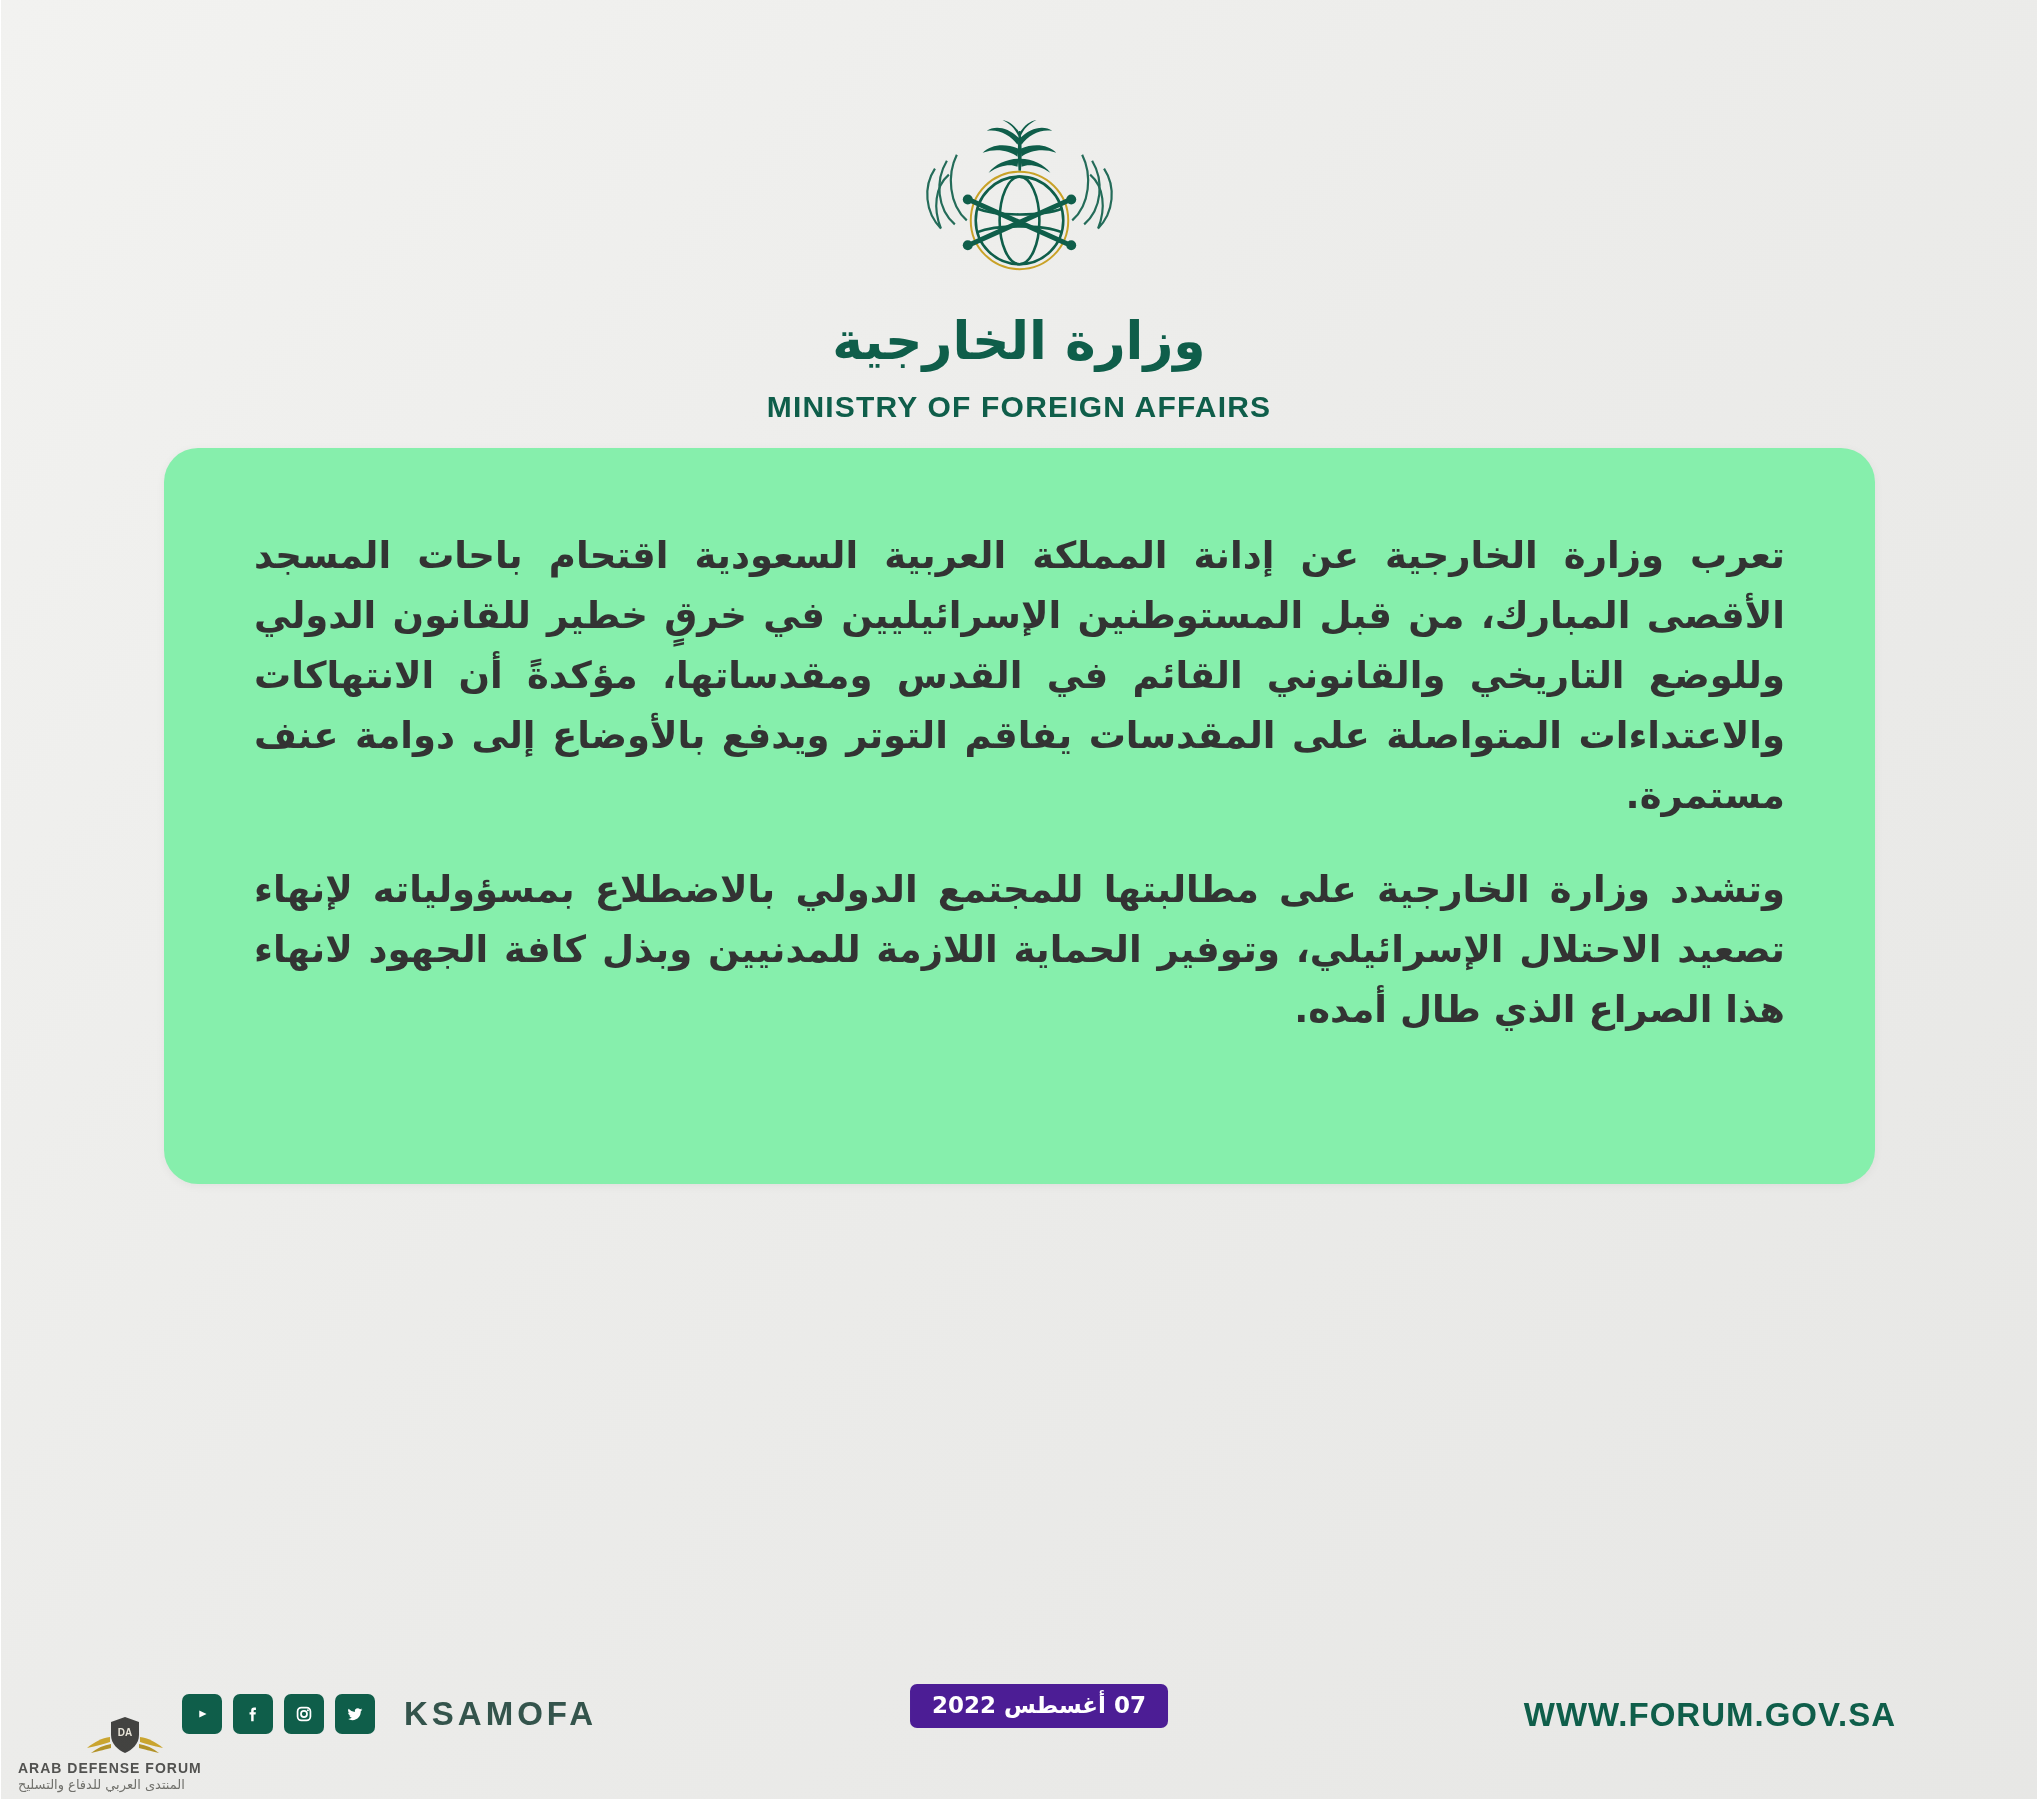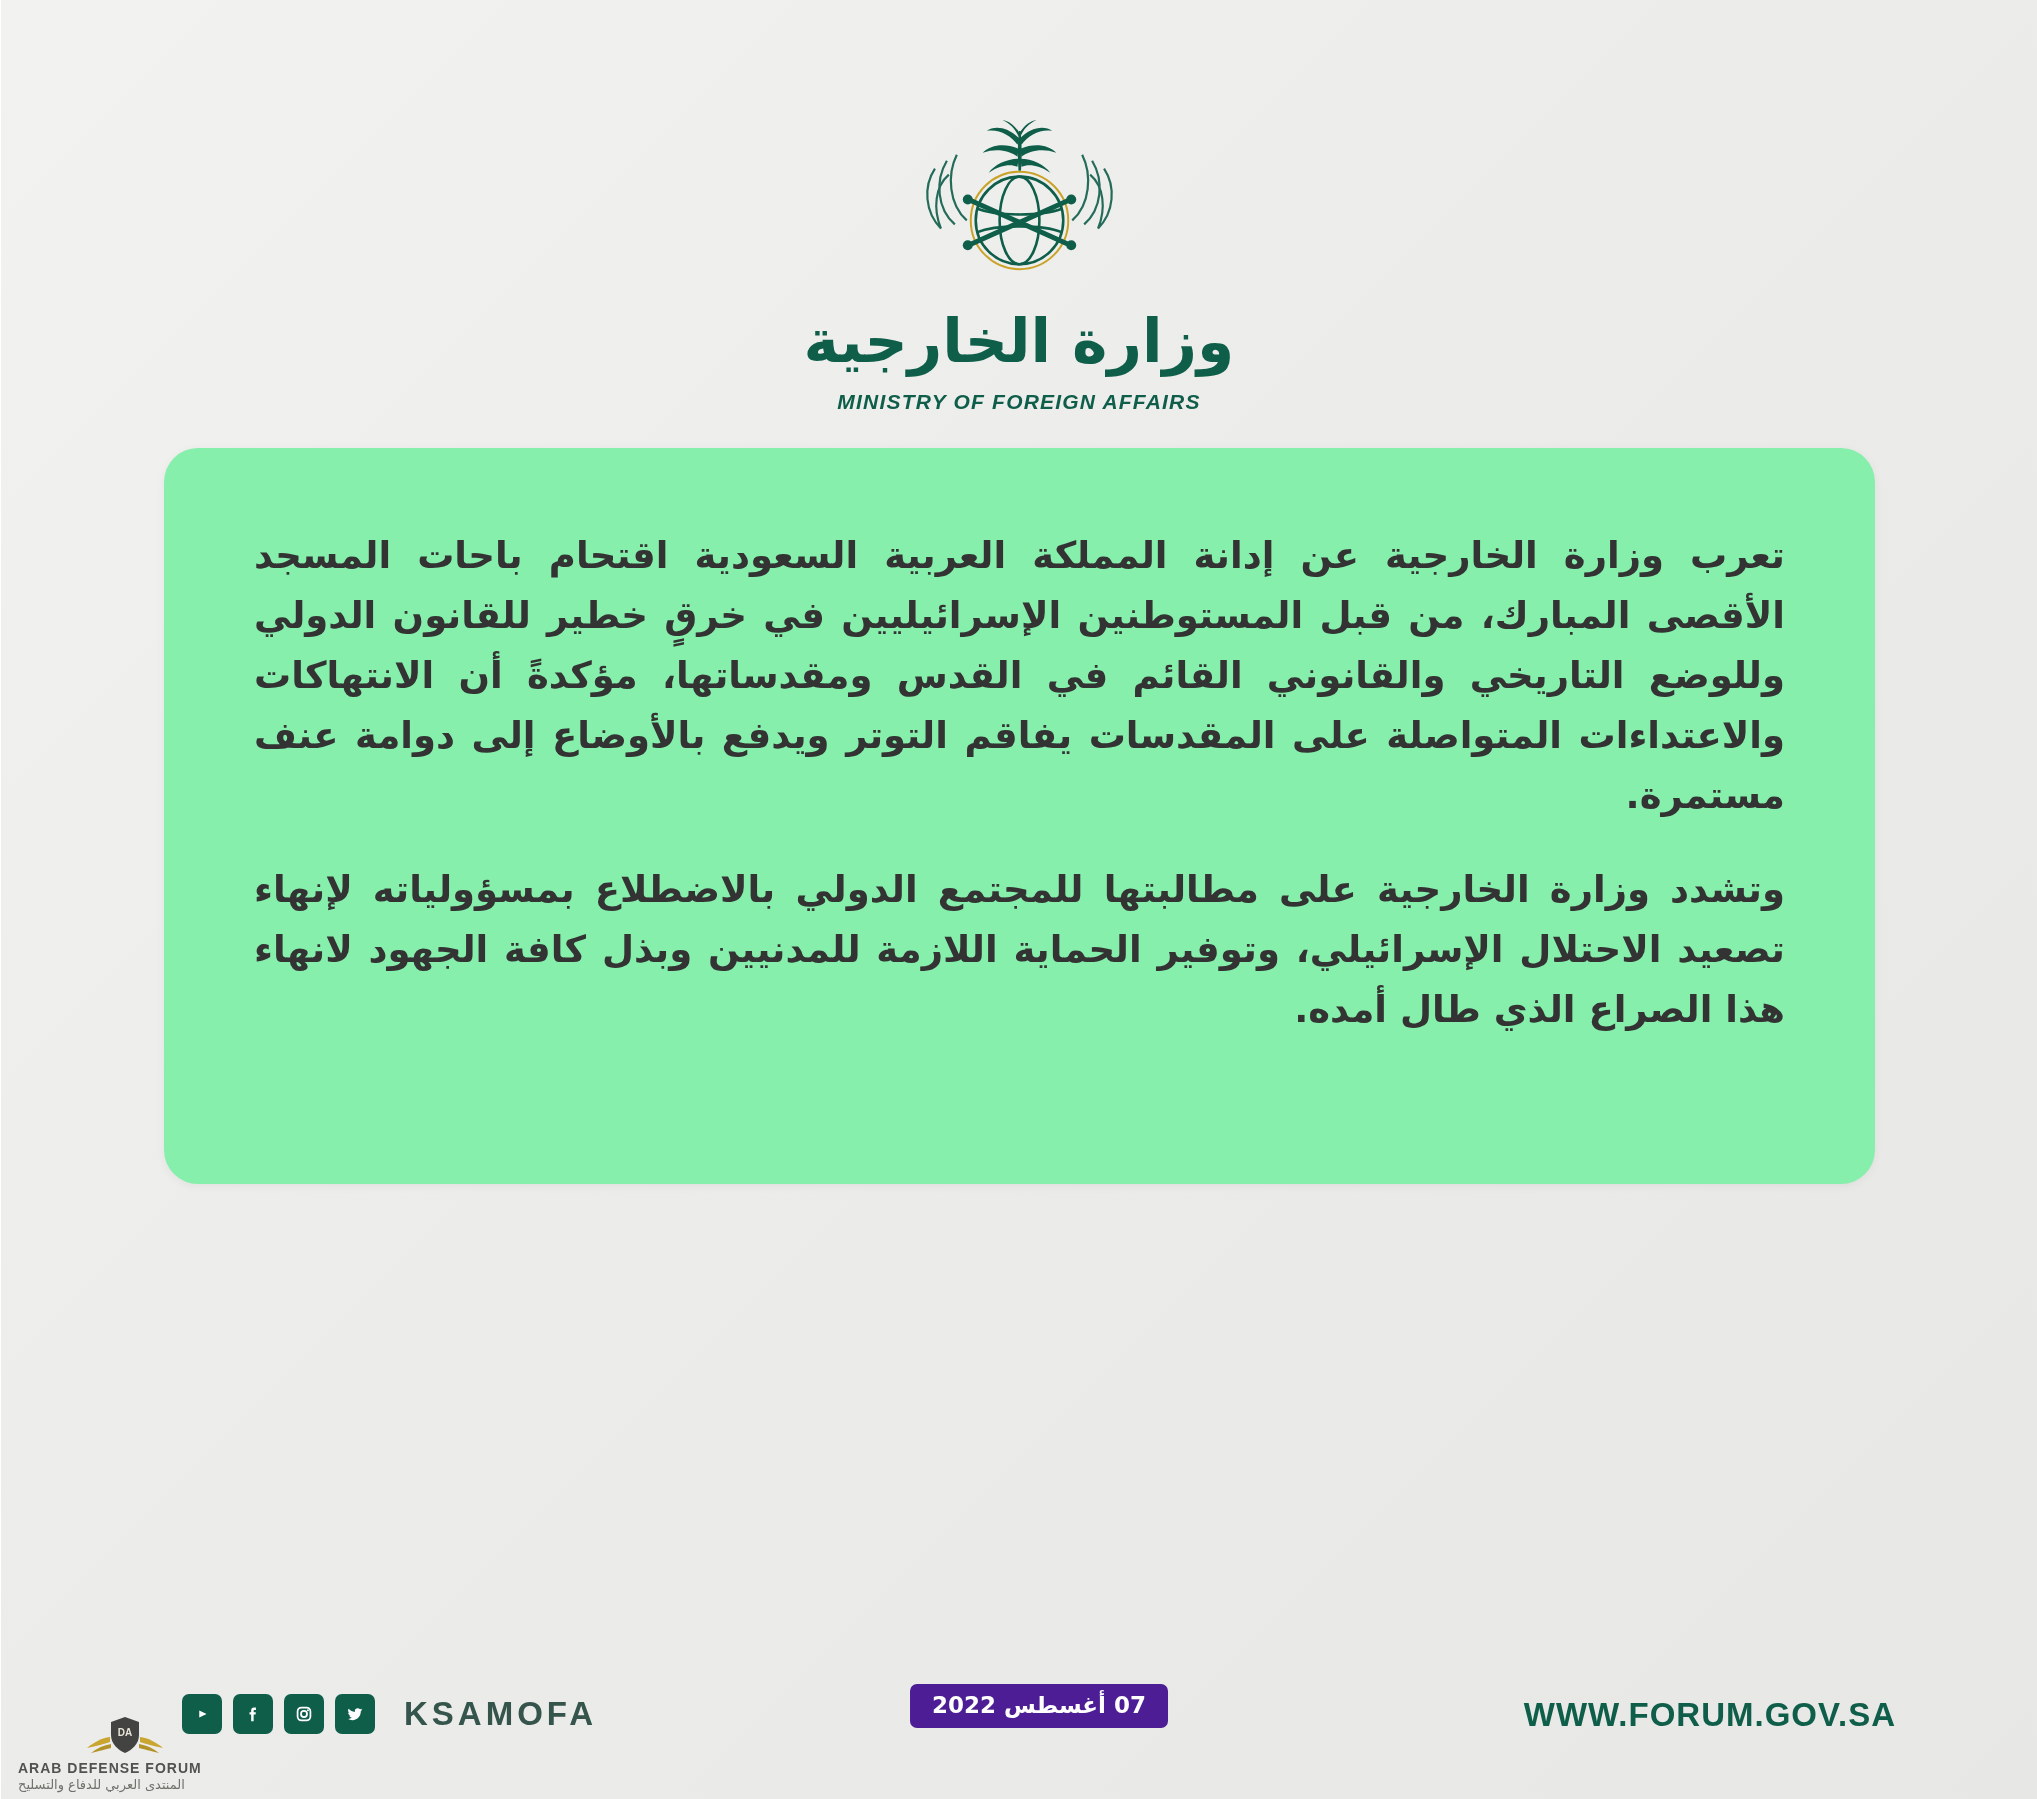--- a/index.html
+++ b/index.html
@@ -32,35 +32,34 @@
 
   .ministry-ar {
     margin-top: 8px;
     height: 70px;
     display: flex;
     align-items: center;
     justify-content: center;
   }
   .ministry-ar-text {
     font-family: "DejaVu Sans", "Liberation Sans", sans-serif;
-    font-size: 60px;
+    font-size: 52px;
     font-weight: 700;
     color: #0f5e4a;
     letter-spacing: -2px;
     direction: rtl;
   }
   .ministry-en {
     margin-top: 14px;
     font-family: "Liberation Sans", sans-serif;
-    font-size: 21px;
+    font-size: 30px;
     font-weight: 700;
     letter-spacing: 1.2px;
     color: #0f5e4a;
     direction: ltr;
-    font-style: italic;
   }
 
   
   .card {
     position: absolute;
     left: 164px;
     top: 448px;
     width: 1711px;
     height: 736px;
     background: #86efac;

